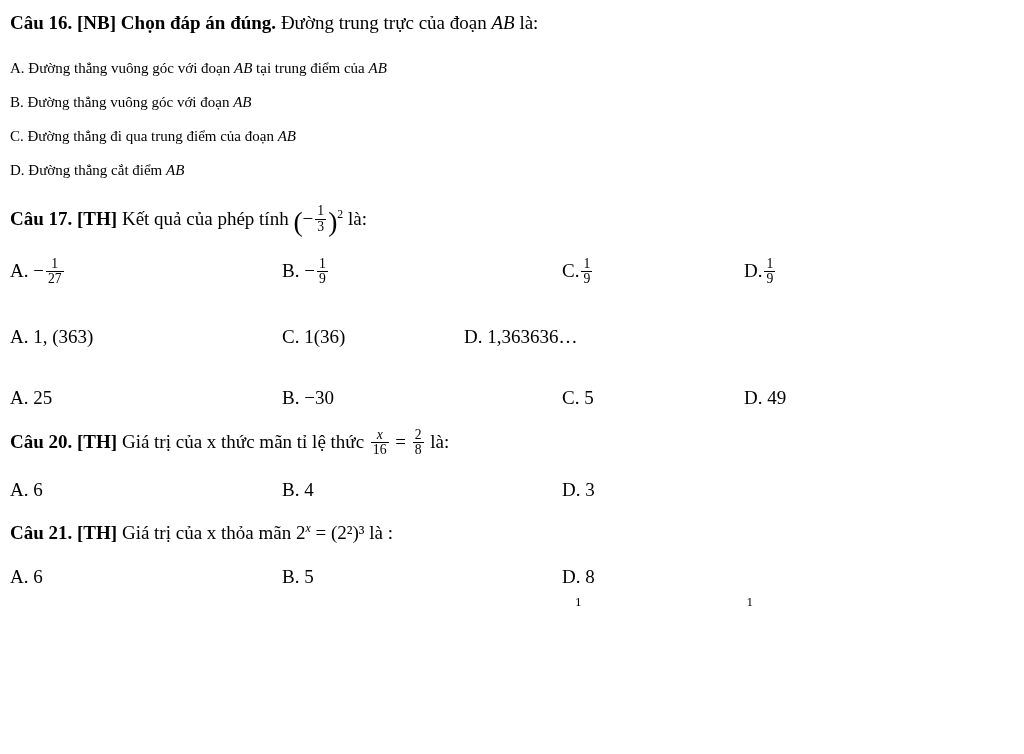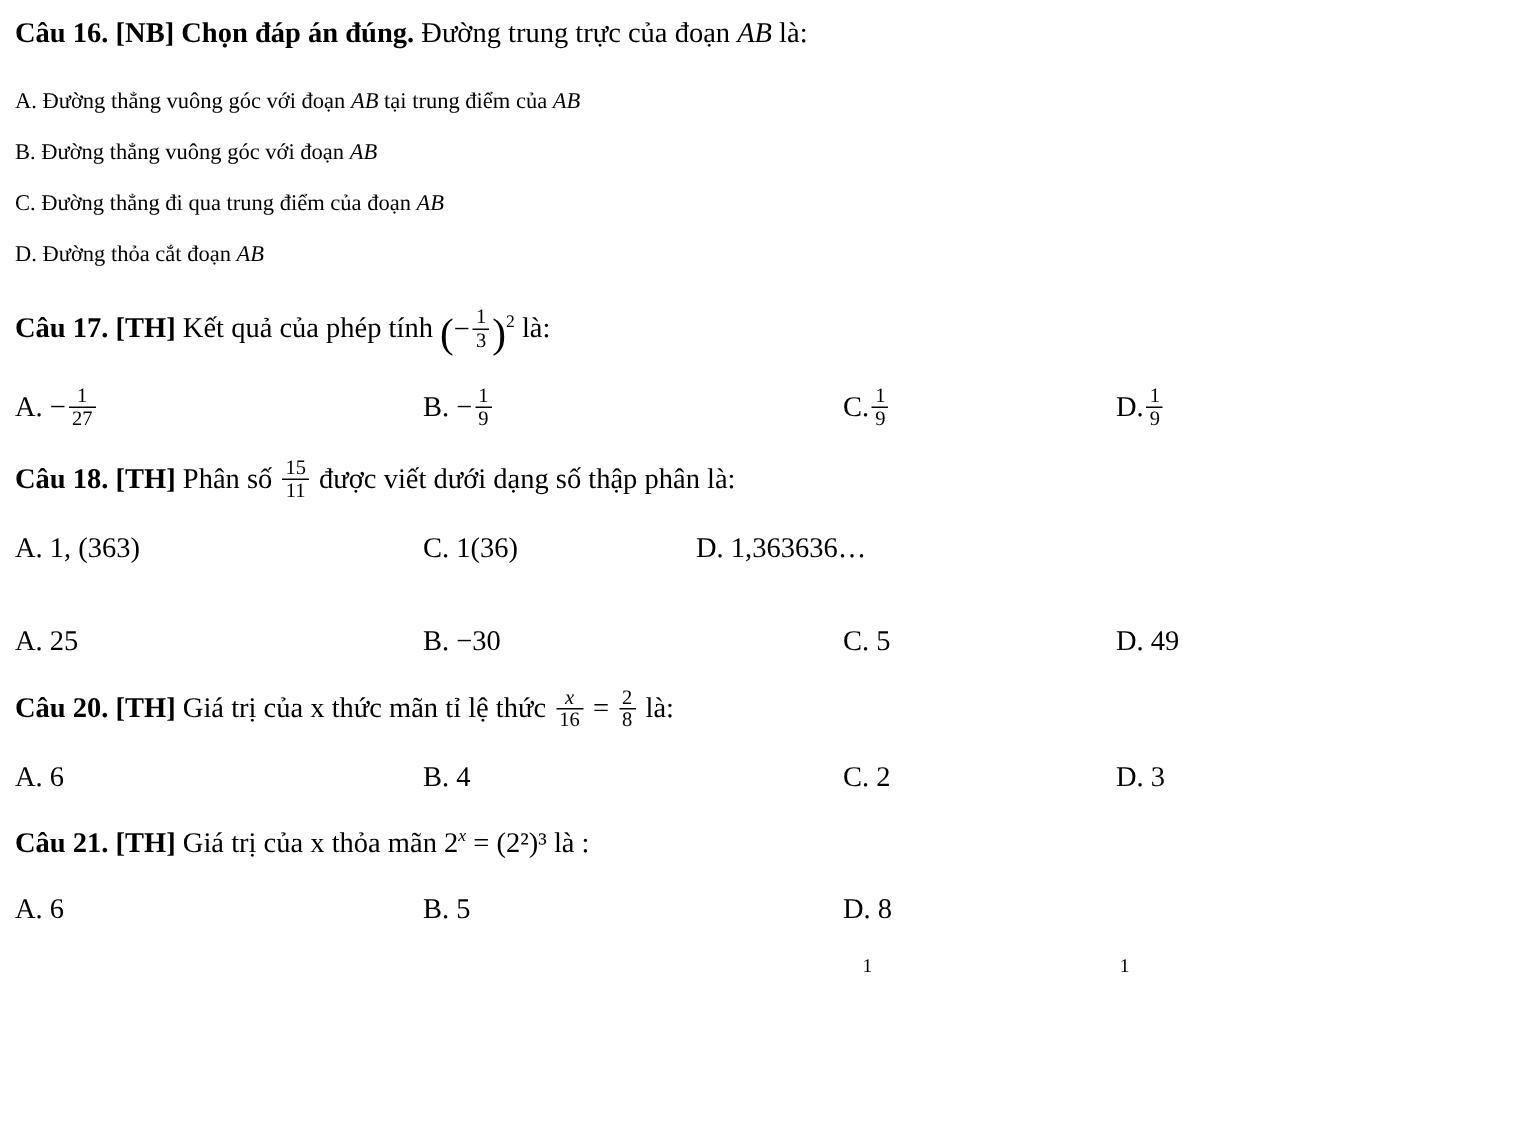--- a/index.html
+++ b/index.html
@@ -106,21 +106,20 @@
   .nowrap { white-space: nowrap; }
   .sp-a { height: 22px; }
   .sp-b { height: 18px; }
   .sp-c { height: 14px; }
   .sp-e { height: 10px; }
   .bottom-partial {
     font-size: 19px;
     overflow: hidden;
     height: 18px;
     padding: 0 10px;
-    margin-top: 12px;
   }
 </style>
 </head>
 <body>
 
 <div class="page">
 
   <div class="q-block">
     <div class="sp-e"></div>
     <p class="q-stem">
@@ -142,21 +141,21 @@
         <span>Đường thẳng vuông góc với đoạn </span><span class="italic">AB</span>
       </p>
       <div class="sp-c"></div>
       <p class="opt">
         <span>C.</span>
         <span>Đường thẳng đi qua trung điểm của đoạn </span><span class="italic">AB</span>
       </p>
       <div class="sp-c"></div>
       <p class="opt">
         <span>D.</span>
-        <span>Đường thỏa cắt  đoạn </span><span class="italic">AB</span>
+        <span>Đường thẳng cắt  điểm </span><span class="italic">AB</span>
       </p>
     </div>
   </div>
 
   <div class="q-block">
     <div class="sp-a"></div>
     <p class="q-stem">
       <span class="q-label">Câu 17.</span>
       <span class="q-tag">[TH]</span>
       <span>Kết quả của phép tính</span>
@@ -178,27 +177,20 @@
         <span>C.</span><span class="frac"><span class="num">1</span><span class="den">9</span></span>
       </div>
       <div class="opt opt-c4">
         <span>D.</span><span class="frac"><span class="num">1</span><span class="den">9</span></span>
       </div>
     </div>
   </div>
 
   <div class="q-block">
     <div class="sp-b"></div>
-    <p class="q-stem">
-      <span class="q-label">Câu 18.</span>
-      <span class="q-tag">[TH]</span>
-      <span>Phân số</span>
-      <span class="frac"><span class="num">15</span><span class="den">11</span></span>
-      <span>được viết dưới dạng số thập phân là:</span>
-    </p>
 
     <div class="sp-b"></div>
     <div class="opt-row">
       <div class="opt opt-c1">
         <span>A.</span>
         <span>1, (363)</span>
       </div>
       <div class="opt opt-c3">
         <span>C.</span>
         <span>1(36)</span>
@@ -249,24 +241,20 @@
     <div class="sp-b"></div>
     <div class="opt-row">
       <div class="opt opt-c1">
         <span>A.</span>
         <span>6</span>
       </div>
       <div class="opt opt-c2">
         <span>B.</span>
         <span>4</span>
       </div>
-      <div class="opt opt-c3">
-        <span>C.</span>
-        <span>2</span>
-      </div>
       <div class="opt opt-c4">
         <span>D.</span>
         <span>3</span>
       </div>
     </div>
   </div>
 
   <div class="q-block">
     <div class="sp-b"></div>
     <p class="q-stem">

